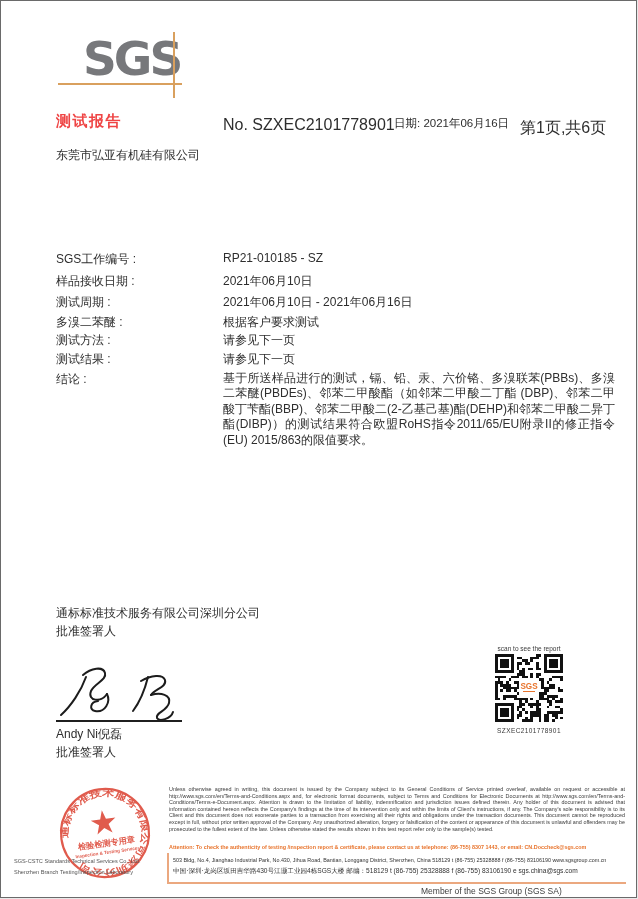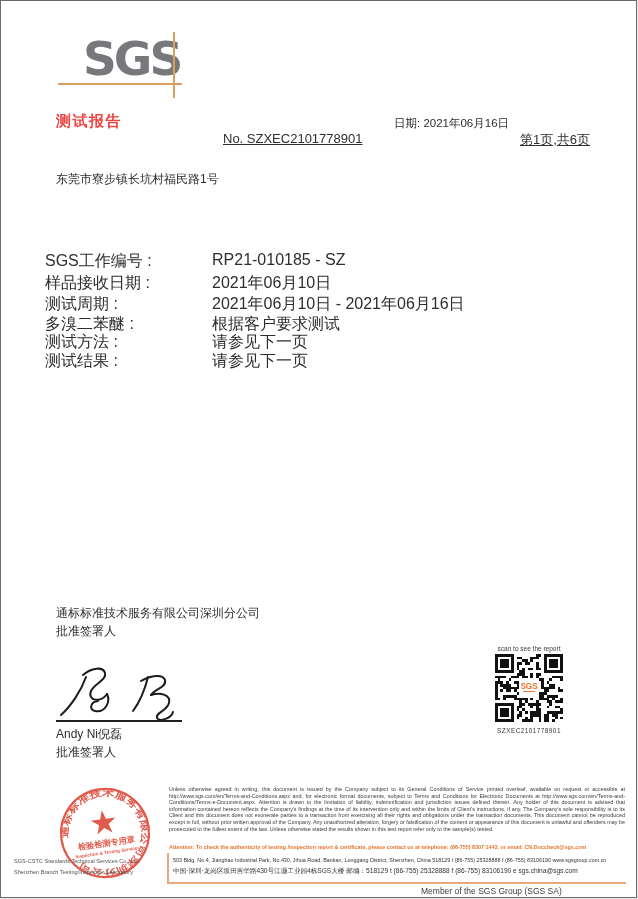--- a/index.html
+++ b/index.html
@@ -9,25 +9,25 @@
     font-family:"Liberation Sans","DejaVu Sans",sans-serif;color:#2e2e2e;
   }
   .abs{position:absolute;}
   
   .logo-text{left:82px;top:34px;font-size:47px;font-weight:bold;color:#77787b;
     letter-spacing:-3px;line-height:1;font-family:"DejaVu Sans","Liberation Sans",sans-serif;}
   .logo-hline{left:57px;top:82px;width:124px;height:2px;background:#d9a05e;}
   .logo-vline{left:172px;top:31px;width:2px;height:66px;background:#d9a05e;}
   
   .title{left:55px;top:111px;font-size:15px;font-weight:bold;letter-spacing:1.5px;color:#ef4444;}
-  .report-no{left:222px;top:130px;font-size:13px;text-decoration:underline;}
+  .report-no{left:222px;top:115px;font-size:16px;}
   .hdr-date{left:393px;top:115px;font-size:11.5px;}
-  .hdr-page{left:519px;top:130px;font-size:13px;text-decoration:underline;}
+  .hdr-page{left:519px;top:117px;font-size:16px;}
   .t12{font-size:12px;}
-  .frow{left:44px;font-size:16px;}
+  .frow{left:55px;font-size:12px;}
   .frow .lab{display:inline-block;}
   .frow .val{position:absolute;left:167px;white-space:nowrap;}
   .frow .val-block{position:absolute;left:167px;top:0;width:392px;white-space:normal;
     line-height:15.4px;text-align:justify;}
   
   .sig-line{left:55px;top:719px;width:126px;height:2px;background:#1f1f1f;}
   
   .qr-wrap{left:486px;top:644px;width:84px;text-align:center;}
   .qr-cap{font-size:6.5px;color:#3a3a3a;margin-bottom:2px;}
   .qr-code-label{font-size:6.5px;color:#3a3a3a;letter-spacing:.4px;margin-top:1px;}
@@ -52,21 +52,21 @@
 
   <div class="abs logo-text">SGS</div>
   <div class="abs logo-hline"></div>
   <div class="abs logo-vline"></div>
 
   <div class="abs title">测试报告</div>
   <div class="abs report-no">No. SZXEC2101778901</div>
   <div class="abs hdr-date">日期: 2021年06月16日</div>
   <div class="abs hdr-page">第1页,共6页</div>
 
-  <div class="abs t12" style="left:55px;top:170px">东莞市寮步镇长坑村福民路1号</div>
+  <div class="abs t12" style="left:55px;top:146px">东莞市弘亚有机硅有限公司</div>
 
 
   <div class="abs frow" style="top:250px">
     <span class="lab">SGS工作编号 :</span>
     <span class="val">RP21-010185 - SZ</span>
   </div>
   <div class="abs frow" style="top:272px">
     <span class="lab">样品接收日期 :</span>
     <span class="val">2021年06月10日</span>
   </div>
@@ -78,20 +78,24 @@
     <span class="lab">多溴二苯醚 :</span>
     <span class="val">根据客户要求测试</span>
   </div>
   <div class="abs frow" style="top:331px">
     <span class="lab">测试方法 :</span>
     <span class="val">请参见下一页</span>
   </div>
   <div class="abs frow" style="top:350px">
     <span class="lab">测试结果 :</span>
     <span class="val">请参见下一页</span>
+  </div>
+  <div class="abs frow" style="top:370px;height:80px">
+    <span class="lab">结论 :</span>
+    <span class="val-block">基于所送样品进行的测试，镉、铅、汞、六价铬、多溴联苯(PBBs)、多溴二苯醚(PBDEs)、邻苯二甲酸酯（如邻苯二甲酸二丁酯 (DBP)、邻苯二甲酸丁苄酯(BBP)、邻苯二甲酸二(2-乙基己基)酯(DEHP)和邻苯二甲酸二异丁酯(DIBP)）的测试结果符合欧盟RoHS指令2011/65/EU附录II的修正指令(EU) 2015/863的限值要求。</span>
   </div>
 
   <div class="abs t12" style="left:55px;top:604px">通标标准技术服务有限公司深圳分公司</div>
   <div class="abs t12" style="left:55px;top:622px">批准签署人</div>
 
   <svg class="abs" style="left:52px;top:660px" width="150" height="62" viewBox="0 0 150 62">
     <g fill="none" stroke="#1c1c1c" stroke-width="2" stroke-linecap="round">
       <path d="M30,14 C38,7 50,5 52,12 C54,19 42,22 38,30 C34,40 48,42 54,33"></path>
       <path d="M33,16 C28,30 18,45 8,54"></path>
       <path d="M54,33 C58,41 52,52 42,50 C36,49 37,41 45,40"></path>

